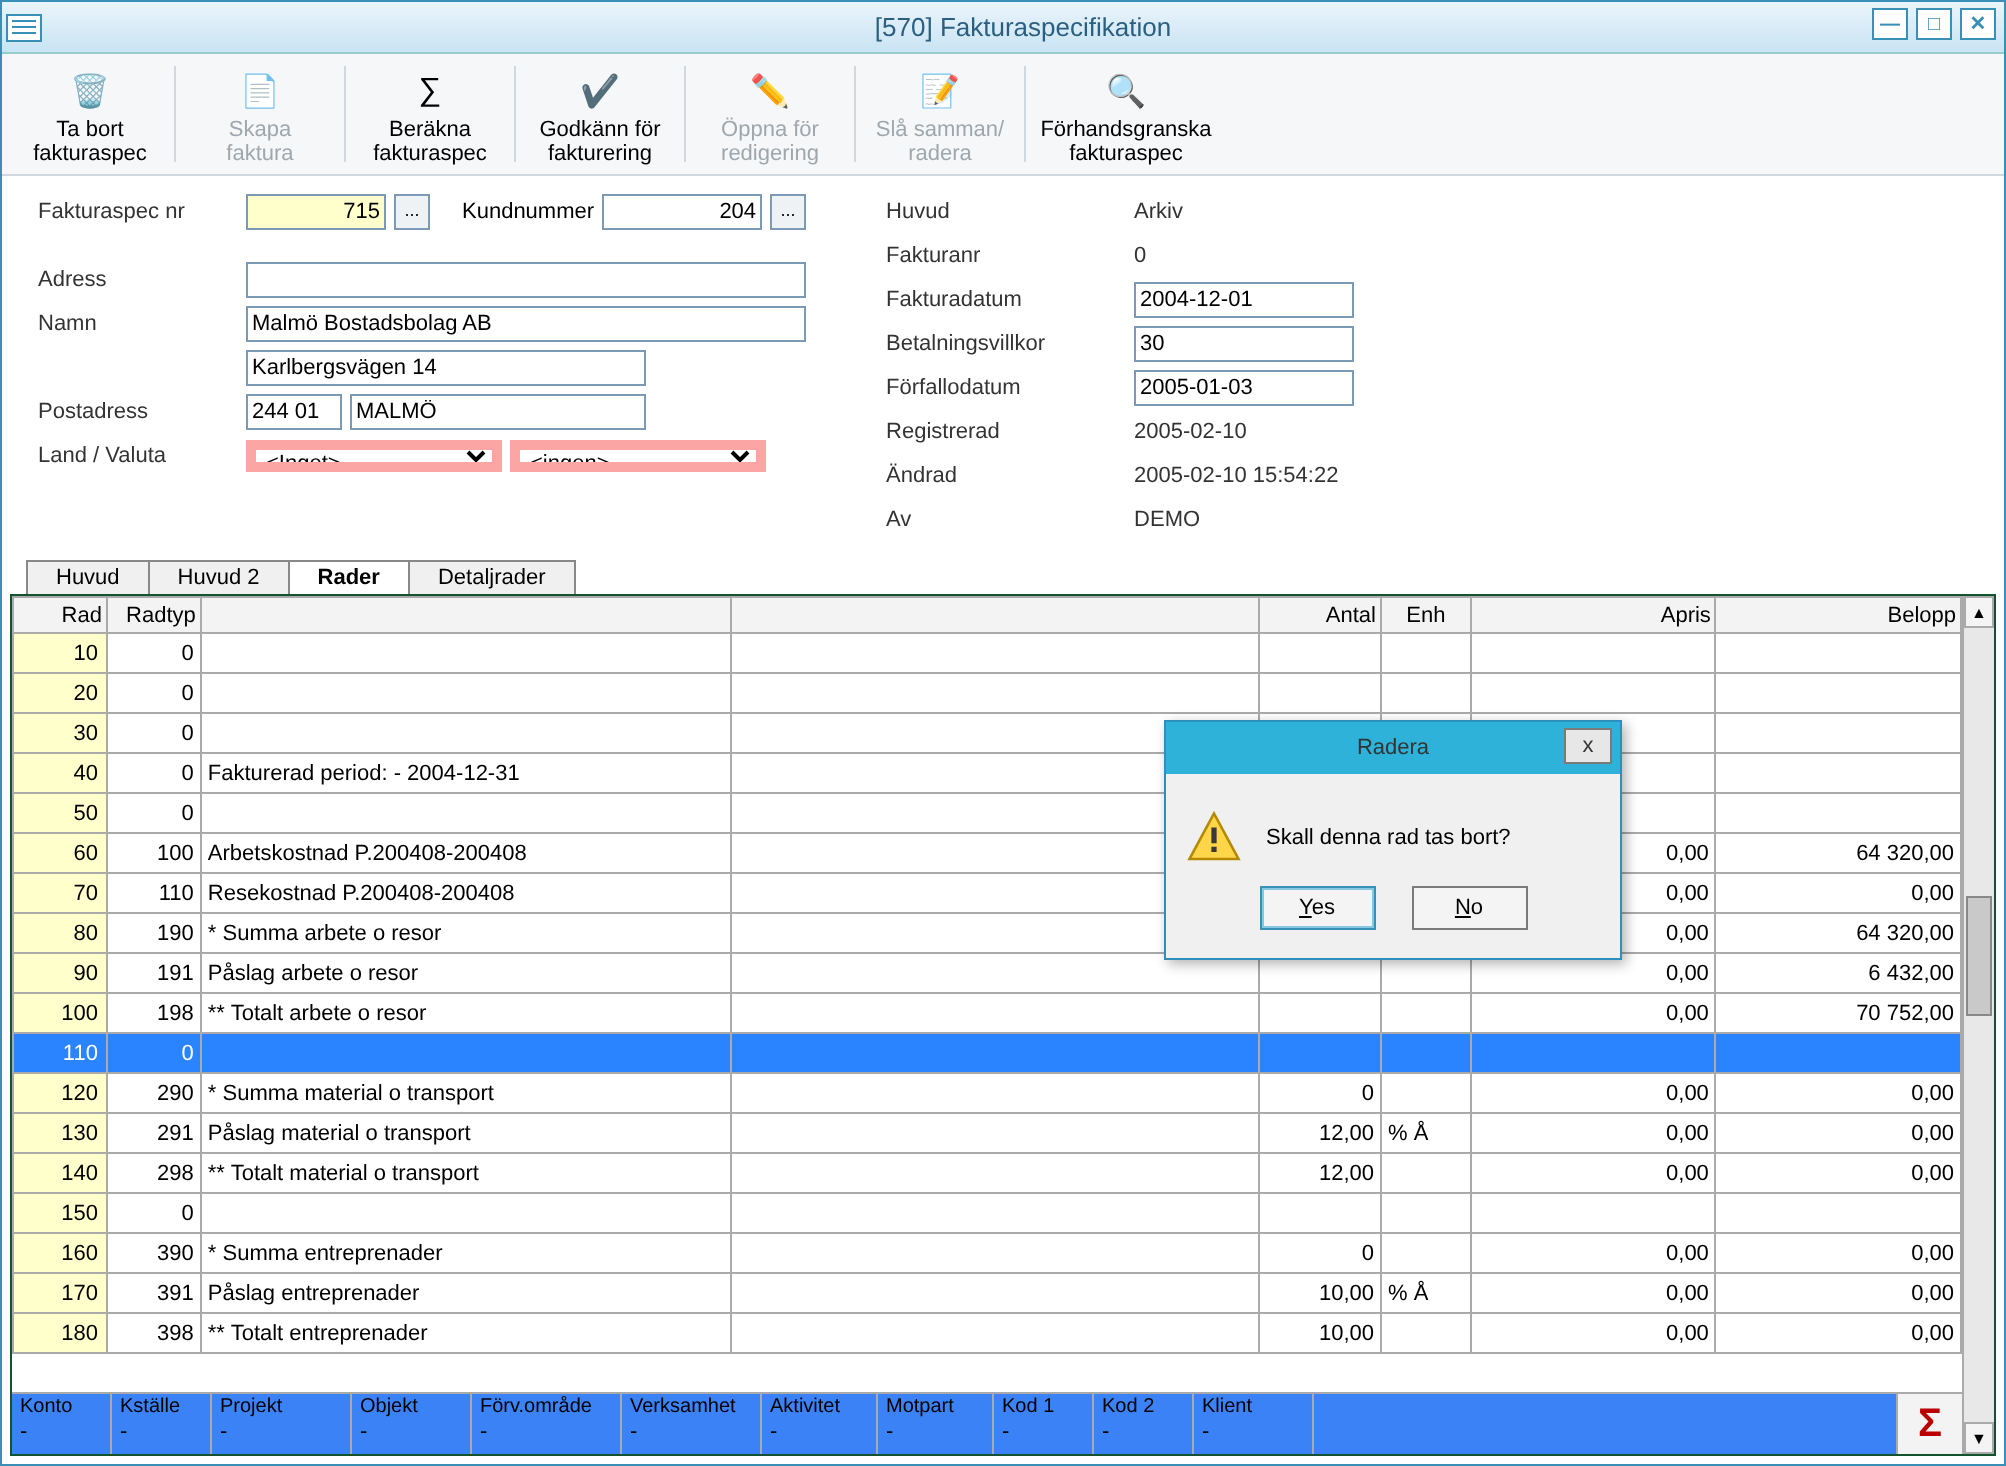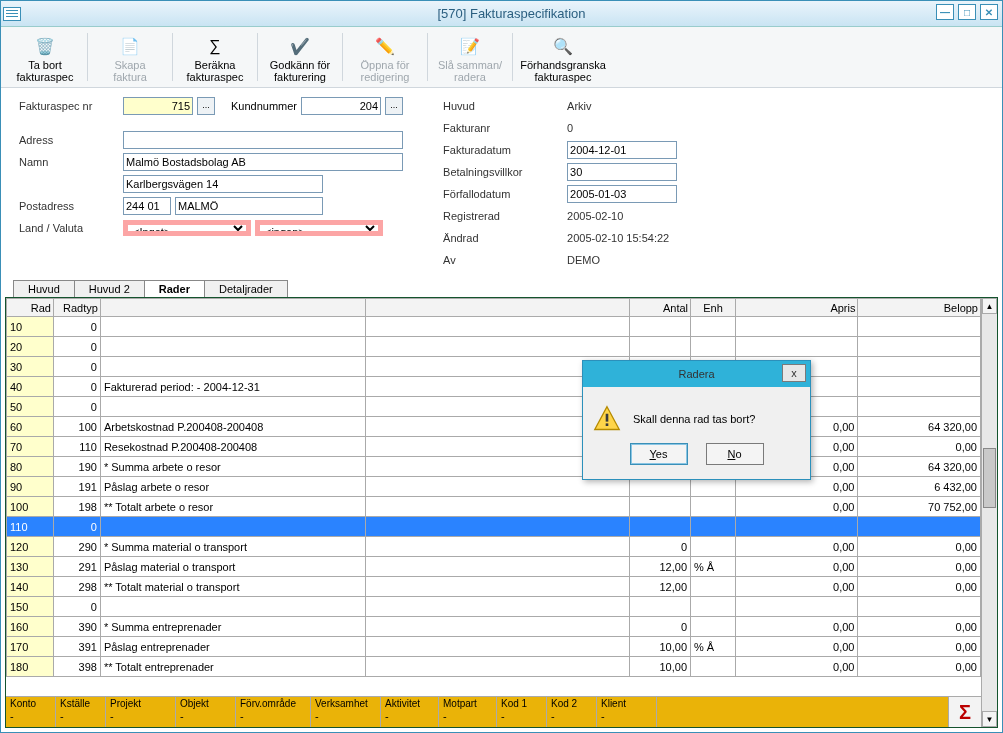--- a/index.html
+++ b/index.html
@@ -28,28 +28,28 @@
 select.sel{ border:5px solid #fca5a5; height:16px; background:#fff; padding:0 1px;}
 .val{ color:#333; }
 .tabs{ display:flex; margin:6px 0 0 12px; }
 .tab{ border:1px solid #888; border-bottom:none; padding:2px 14px; background:#f0f0f0; margin-right:-1px; min-width:60px; text-align:center;}
 .tab.active{ background:#fff; font-weight:bold;}
 .gridwrap{ flex:1; border:1px solid #14532d; margin:0 4px 4px 4px; display:flex; position:relative;}
 .gridinner{ flex:1; overflow:hidden; display:flex; flex-direction:column;}
 table.grid{ width:100%; border-collapse:collapse; table-layout:fixed;}
 table.grid th{ background:#f3f3f3; border:1px solid #aaa; height:18px; font-weight:normal; padding:0 2px; overflow:hidden; white-space:nowrap; }
 table.grid td{ border:1px solid #aaa; height:20px; padding:0 3px; overflow:hidden; white-space:nowrap; }
-.rownum{ background:#ffffcc; text-align:left; padding-right:4px !important;}
+.rownum{ background:#ffffcc; text-align:right; padding-right:4px !important;}
 .num{ text-align:right;}
 tr.selected td{ background:#2a83ff; color:#fff;}
 tr.selected td.rownum{ background:#2a83ff;color:#fff;}
 .vscroll{ width:16px; background:#e8e8e8; border-left:1px solid #aaa; position:relative;}
 .vscroll .arrow{ height:16px; border:1px solid #aaa; background:#f4f4f4; display:flex; align-items:center; justify-content:center; font-size:8px;}
 .vscroll .thumb{ position:absolute; left:1px; right:1px; top:150px; height:60px; background:#c9c9c9; border:1px solid #888;}
-.footerrow{ display:flex; border-top:1px solid #aaa; background:#eab308;}
+.footerrow{ display:flex; border-top:1px solid #aaa; background:#3b82f6;}
 .footerrow .fc{ border-right:1px solid #aaa; padding:0 4px; height:30px; display:flex; flex-direction:column; justify-content:flex-start; line-height:13px; overflow:hidden;}
 .footerrow .fc .fh{ font-size:10px;}
 .footerrow .sigma{ width:32px; display:flex; align-items:center; justify-content:center; font-size:20px; color:#b00; font-weight:bold; background:#f3f3f3;}
 .dialog{ position:absolute; left:582px; top:360px; width:229px; background:#f0f0f0; border:1px solid #2b90bb; box-shadow:2px 2px 6px rgba(0,0,0,.3);}
 .dialog .dtitle{ background:#2fb2d9; color:#333; height:26px; display:flex; align-items:center; justify-content:center; position:relative; font-size:12px;}
 .dialog .dclose{ position:absolute; right:4px; top:3px; width:24px; height:18px; background:#e7e7e7; border:1px solid #7a7a7a; display:flex; align-items:center; justify-content:center; font-size:11px;}
 .dialog .dbody{ padding:18px 10px 10px 10px; display:flex; align-items:center; gap:12px; font-size:12px;}
 .dialog .warnicon{ width:28px; height:28px; }
 .dialog .dbtns{ display:flex; justify-content:center; gap:18px; padding:0 0 14px 0;}
 .dialog .dbtns button{ width:58px; height:22px; border:1px solid #7a7a7a; background:#f4f4f4; font-size:11px;}

